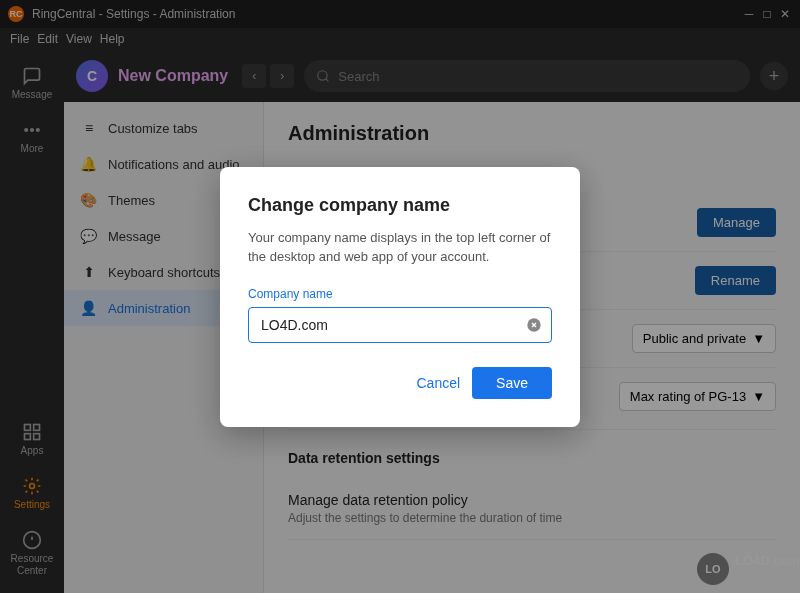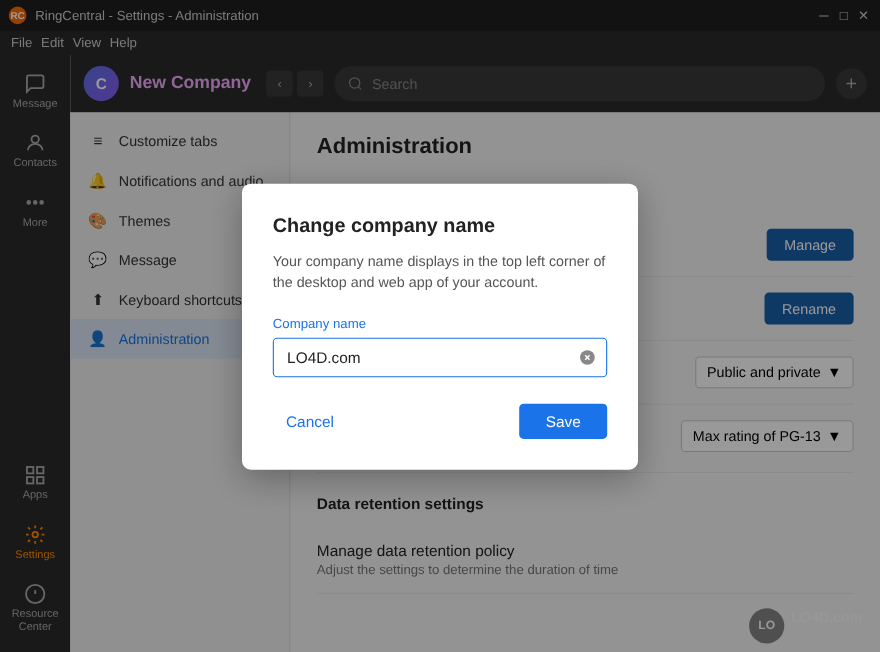--- a/index.html
+++ b/index.html
@@ -269,21 +269,21 @@
       border: none;
       color: #888;
       cursor: pointer;
       font-size: 16px;
       display: flex;
       align-items: center;
       justify-content: center;
     }
     .modal-actions {
       display: flex;
-      justify-content: space-between;
+      justify-content: flex-end;
     }
     .cancel-btn {
       background: none;
       border: none;
       color: #1a73e8;
       font-size: 14px;
       font-weight: 500;
       cursor: pointer;
       padding: 8px 12px;
     }
@@ -295,21 +295,21 @@
       border-radius: 4px;
       font-size: 14px;
       font-weight: 500;
       cursor: pointer;
     }
 
     
     .watermark {
       position: absolute;
       bottom: 8px;
-      right: 16px;
+      right: 0;
       display: flex;
       align-items: flex-start;
       gap: 6px;
       opacity: 0.7;
     }
     .watermark-circle {
       width: 32px; height: 32px;
       background: #555;
       border-radius: 50%;
       display: flex; align-items: center; justify-content: center;
@@ -343,27 +343,20 @@
 
   <div class="left-nav">
     <div class="nav-item">
       <svg viewBox="0 0 24 24" fill="none" stroke="currentColor" stroke-width="2">
         <path d="M21 15a2 2 0 0 1-2 2H7l-4 4V5a2 2 0 0 1 2-2h14a2 2 0 0 1 2 2z"></path>
       </svg>
       <span>Message</span>
     </div>
     <div class="nav-item">
       <svg viewBox="0 0 24 24" fill="none" stroke="currentColor" stroke-width="2">
-        <circle cx="12" cy="8" r="4"></circle>
-          <path d="M4 20c0-4 3.6-7 8-7s8 3 8 7"></path>
-      </svg>
-      <span>Contacts</span>
-    </div>
-    <div class="nav-item">
-      <svg viewBox="0 0 24 24" fill="none" stroke="currentColor" stroke-width="2">
         <circle cx="5" cy="12" r="1.5" fill="currentColor"></circle>
           <circle cx="12" cy="12" r="1.5" fill="currentColor"></circle>
           <circle cx="19" cy="12" r="1.5" fill="currentColor"></circle>
       </svg>
       <span>More</span>
     </div>
     <div class="nav-spacer"></div>
     <div class="nav-item">
       <svg viewBox="0 0 24 24" fill="none" stroke="currentColor" stroke-width="2">
         <rect x="3" y="3" width="7" height="7"></rect>

